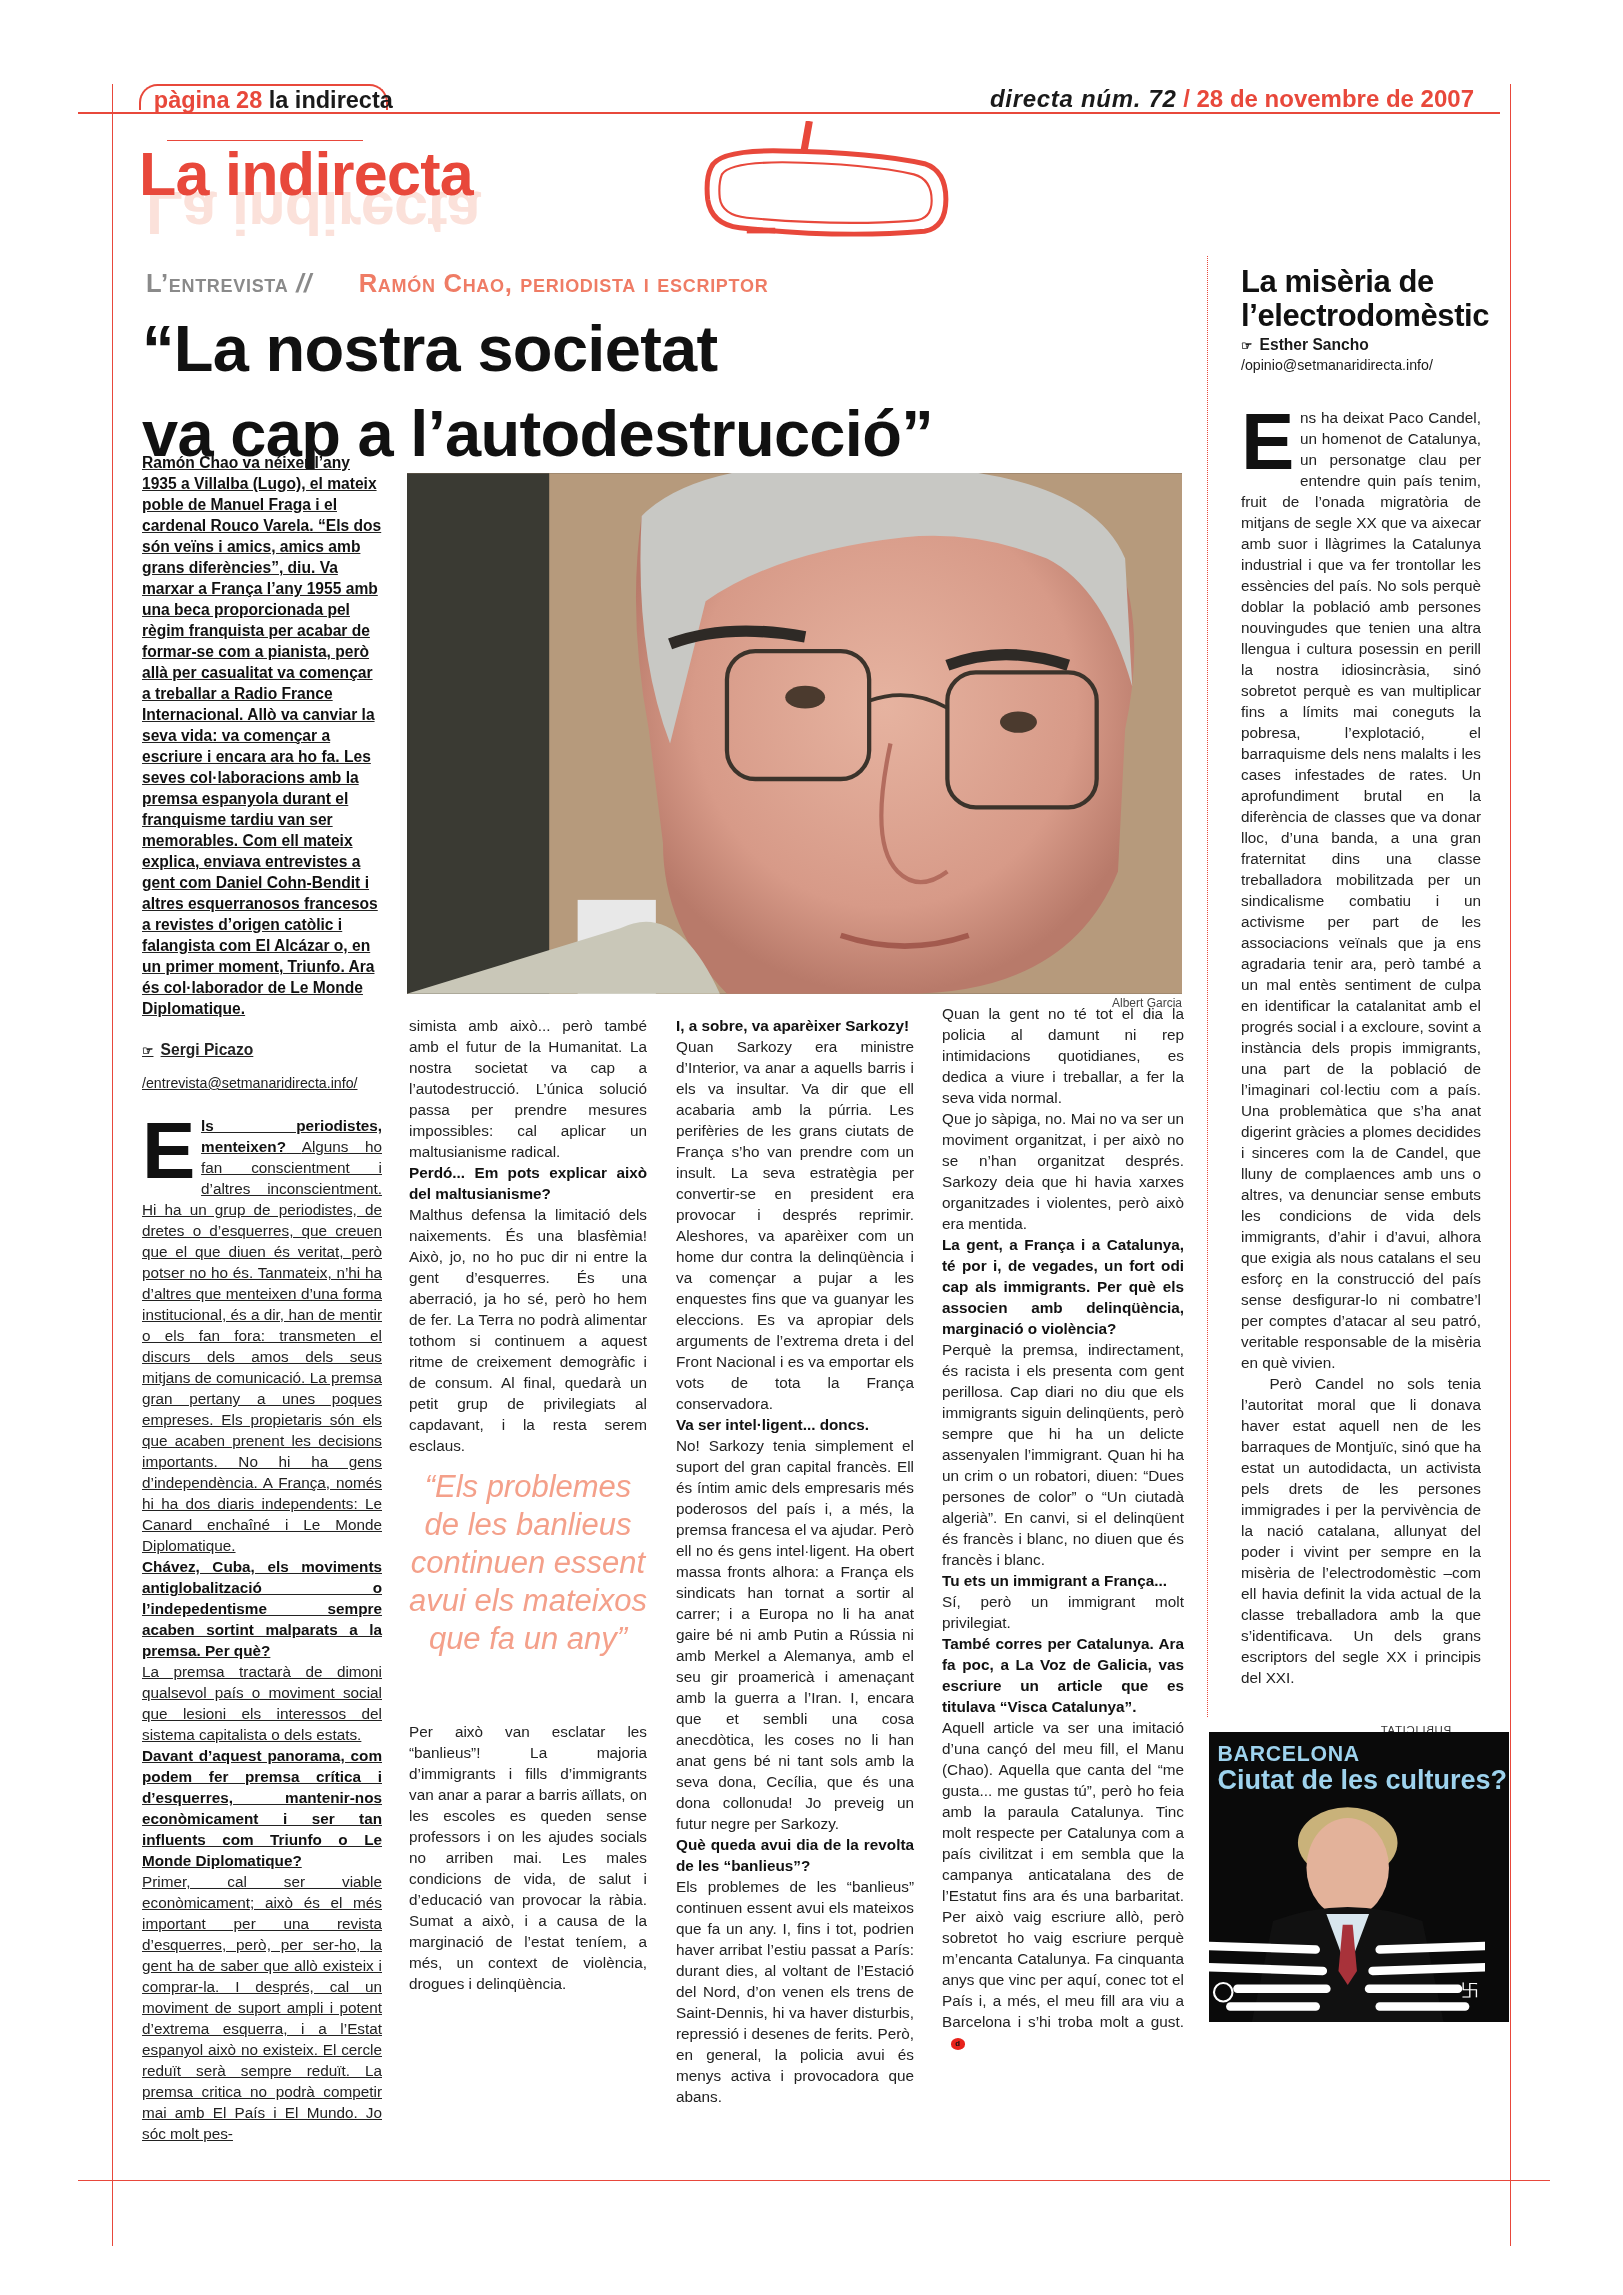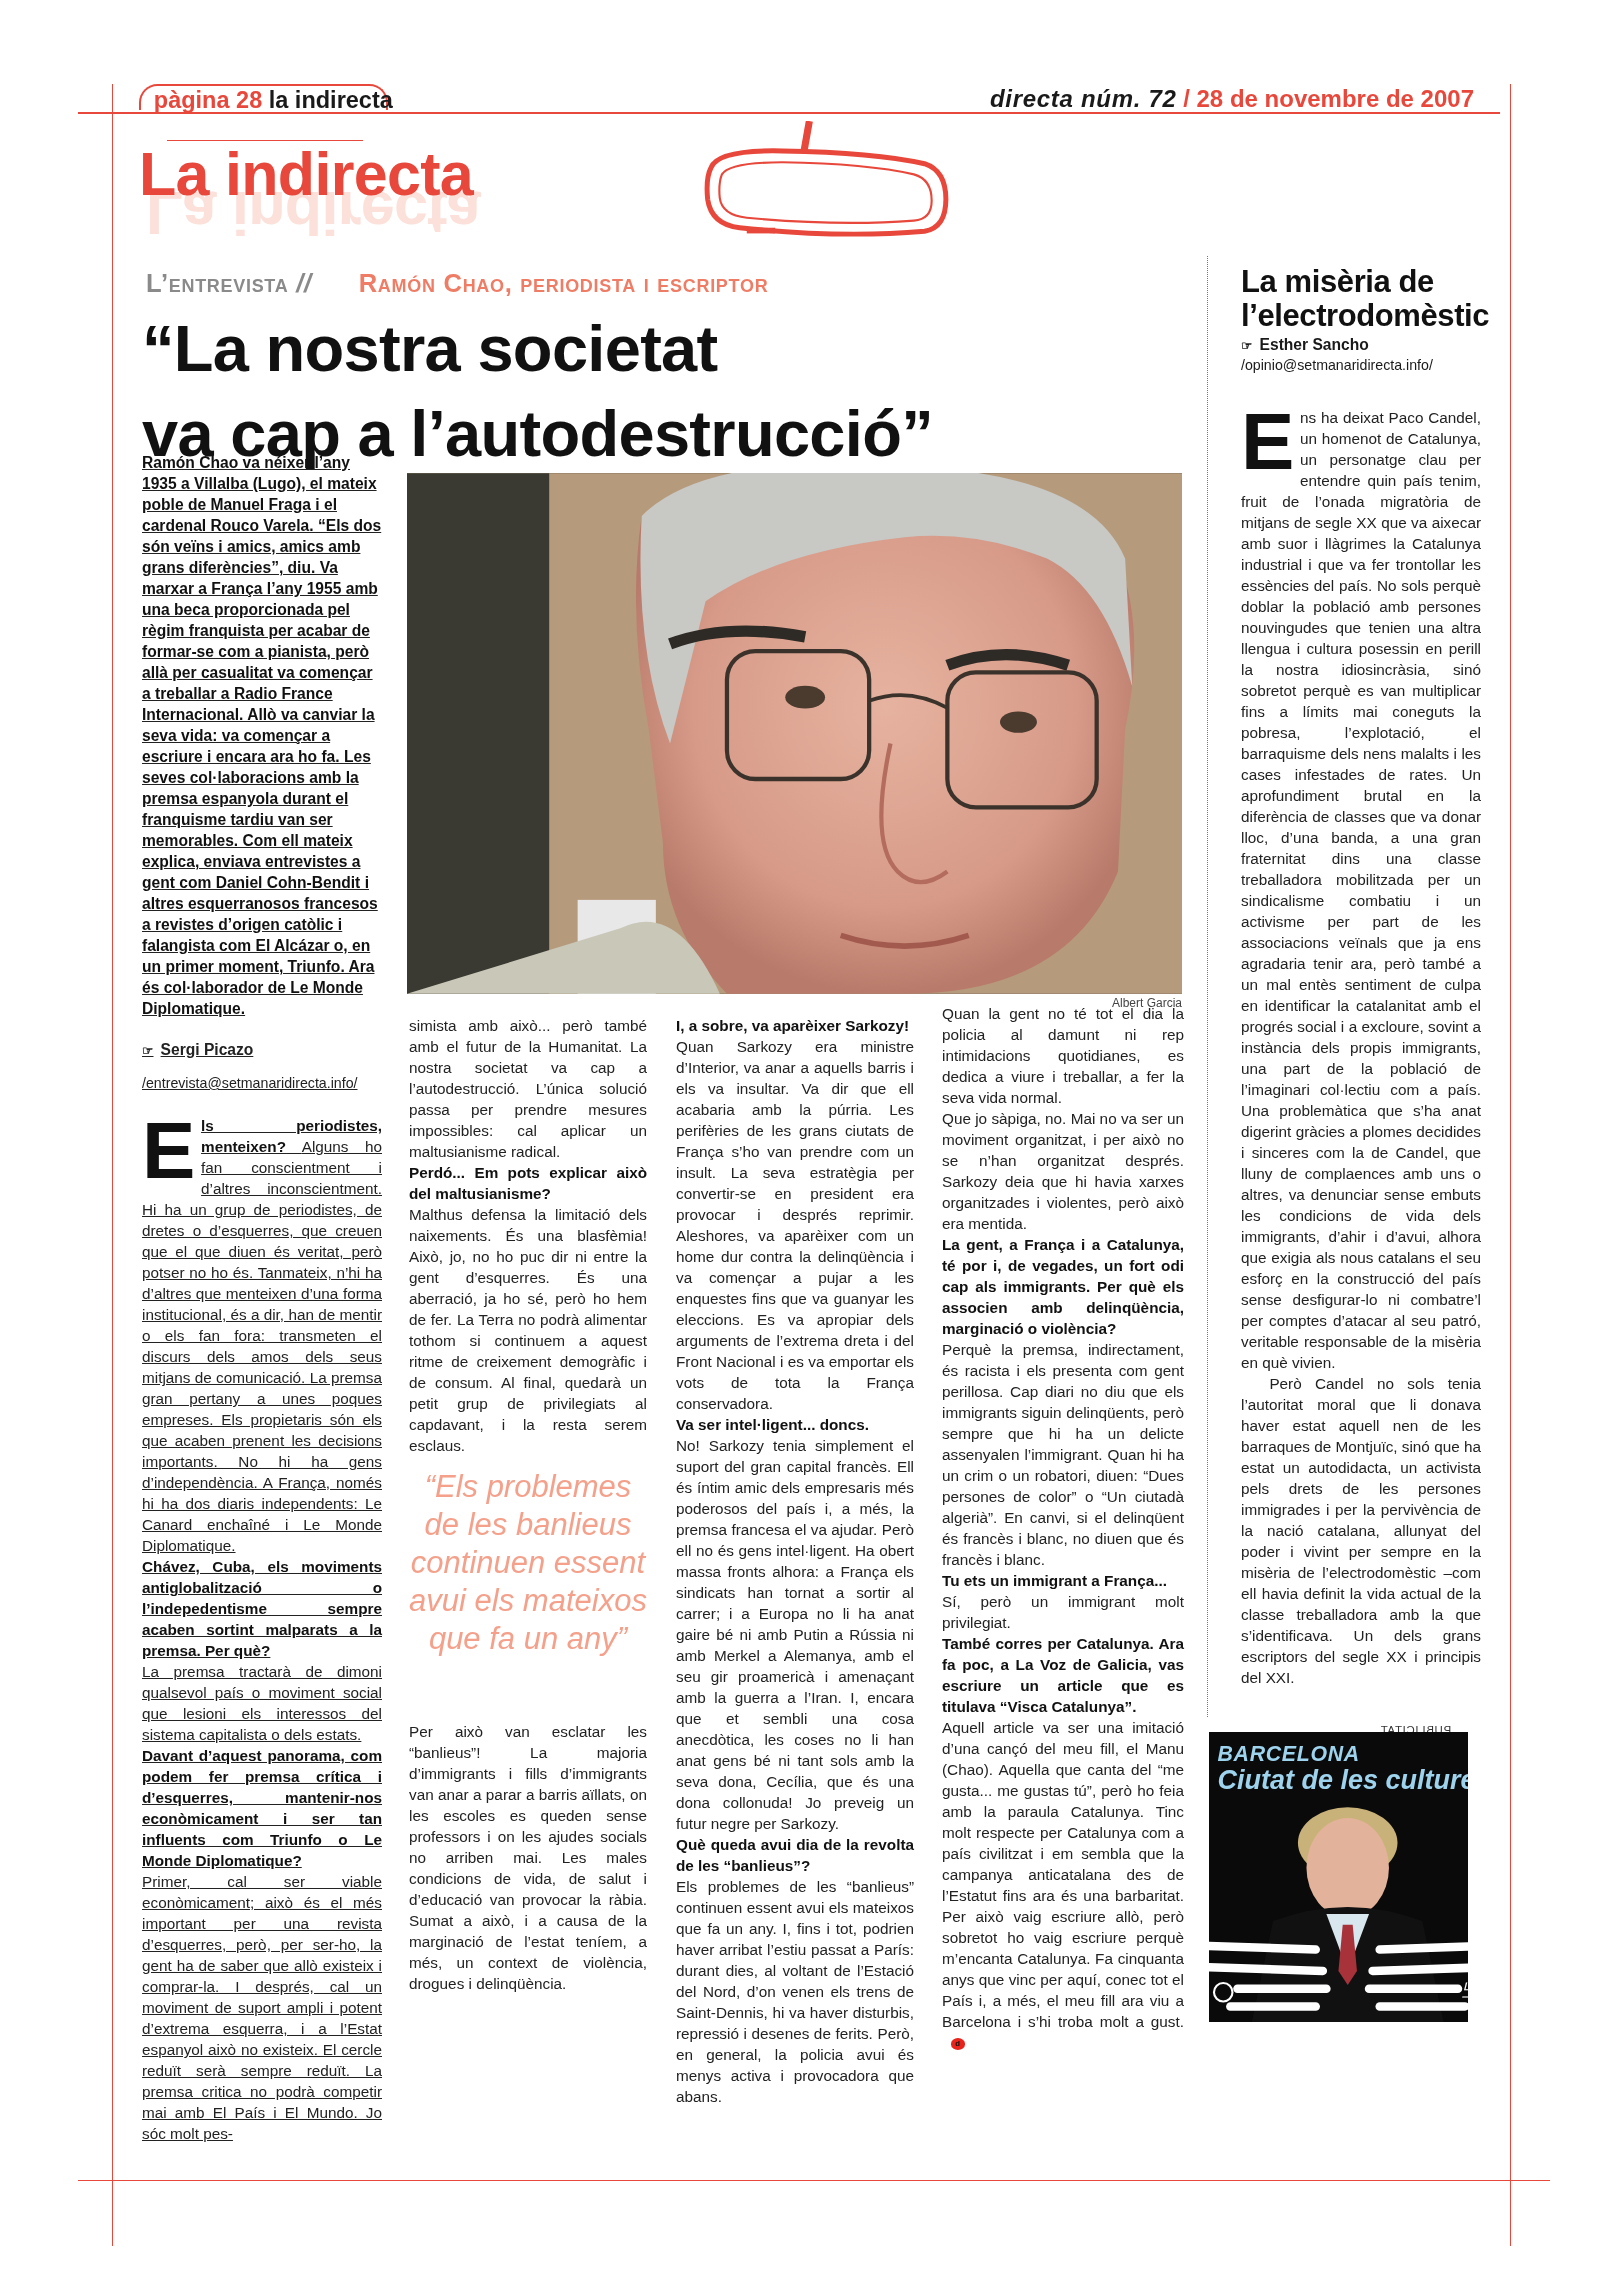--- a/index.html
+++ b/index.html
@@ -45,21 +45,21 @@
 
   .pullquote { position: absolute; left: 409px; top: 1468px; width: 238px; text-align: center; font-style: italic; font-size: 31px; line-height: 38px; color: #f4a08a; }
 
   
   .side-border { position: absolute; left: 1207px; top: 256px; width: 0; height: 1461px; border-left: 1.4px dotted #e8483b; }
   .side-title { position: absolute; left: 1241px; top: 265px; font-size: 31px; font-weight: bold; line-height: 34px; color: #111; letter-spacing: -0.4px; }
   .side-byline { position: absolute; left: 1241px; top: 336px; font-weight: bold; font-size: 15.6px; white-space: nowrap; }
   .side-mail { position: absolute; left: 1241px; top: 357px; font-size: 14.2px; white-space: nowrap; }
 
   .ad-label { position: absolute; left: 1380px; top: 1724px; font-size: 11.4px; color: #333; transform: scaleX(-1); letter-spacing: 0.7px; }
-  .ad { position: absolute; left: 1209px; top: 1732px; width: 259px; height: 290px; background: #0a0a0a; overflow: hidden; font-style: italic; }
+  .ad { position: absolute; left: 1209px; top: 1732px; width: 300px; height: 290px; background: #0a0a0a; overflow: hidden; }
   .ad-t1 { position: absolute; left: 8.5px; top: 10px; font-size: 21.3px; font-weight: bold; color: #9ed3ee; letter-spacing: 0.7px; }
   .ad-t2 { position: absolute; left: 8.5px; top: 33px; font-size: 27px; font-weight: bold; color: #9ed3ee; white-space: nowrap; }
 
   .end-mark { display: inline-block; width: 14.2px; height: 11.4px; border-radius: 50%; background: #e8231c; color: #111; font-size: 7.8px; font-weight: bold; text-align: center; line-height: 11.4px; vertical-align: middle; margin-left: 8.5px; }
   .pointer { font-size: 12.8px; margin-right: 7.1px; }
 </style>
 </head>
 <body>
 
 <div class="rule" style="left:78px; top:112px; width:1422px; height:2.1px;"></div>

